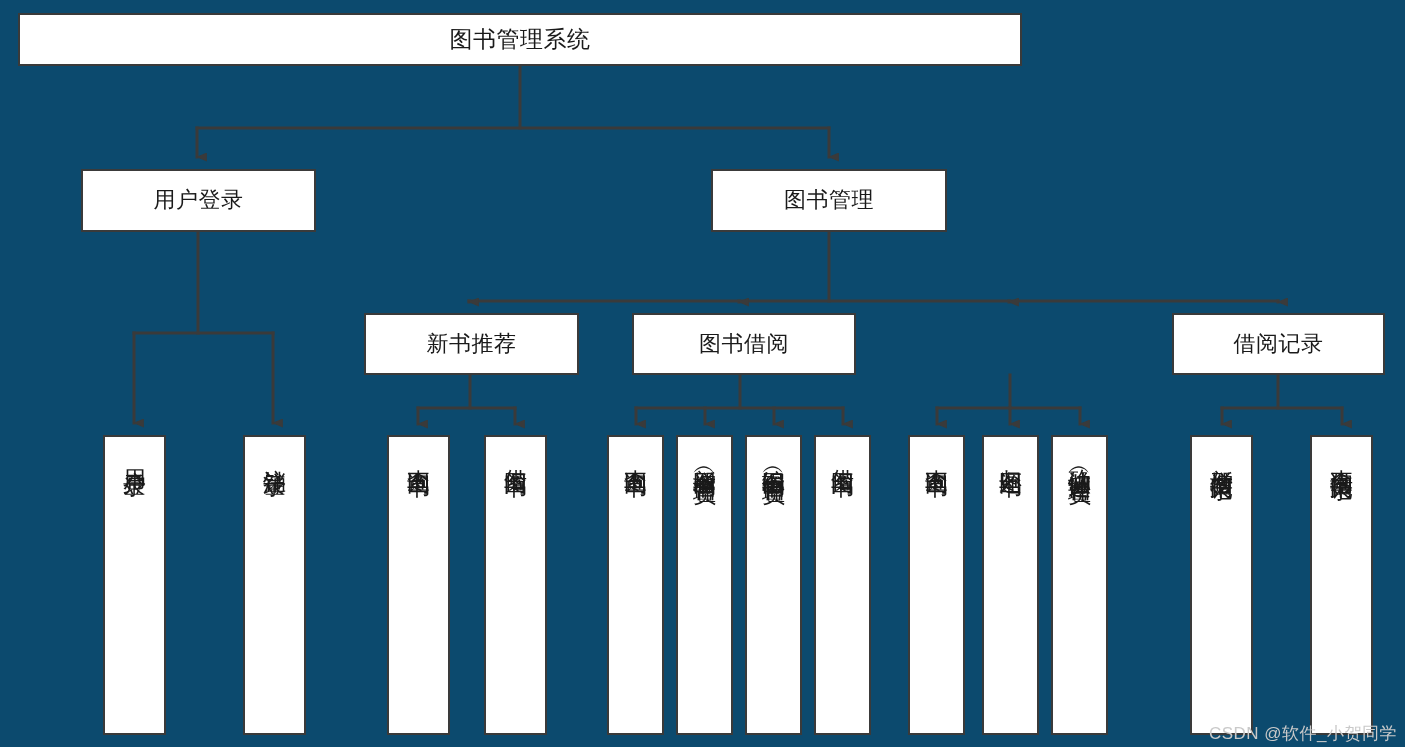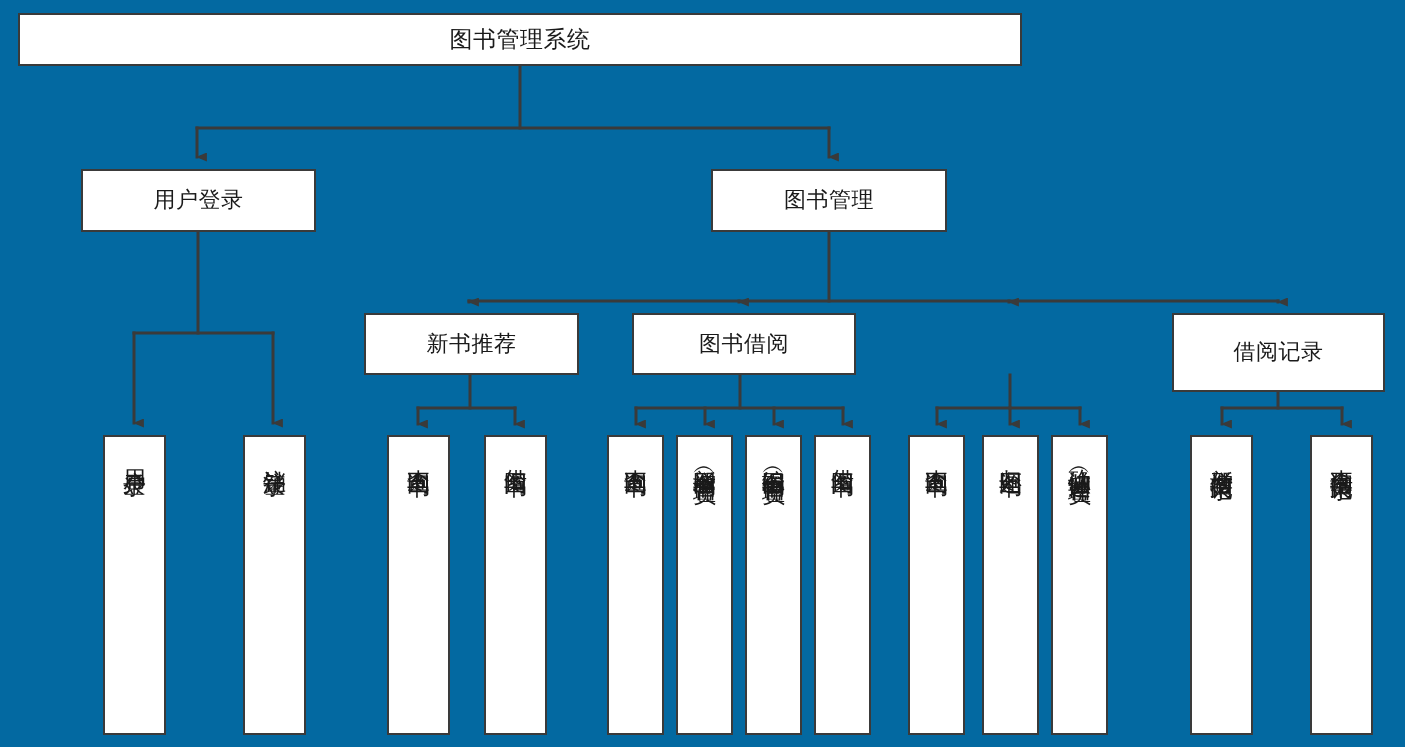--- a/index.html
+++ b/index.html
@@ -8,21 +8,21 @@
     padding: 0;
     background: #ffffff;
   }
   body {
     font-family: "Liberation Sans", "DejaVu Sans", sans-serif;
   }
   #diagram-root {
     position: relative;
     width: 1405px;
     height: 747px;
-    background: #0369a1;
+    background: #0c4a6e;
     overflow: hidden;
   }
   #edge-layer {
     position: absolute;
     left: 0;
     top: 0;
     width: 1405px;
     height: 747px;
     pointer-events: none;
   }
@@ -139,21 +139,21 @@
   <div class="node node-h" style="left:711px; top:169px; width:236px; height:63px;">
     <span class="node-label">图书管理</span>
   </div>
 
   <div class="node node-h" style="left:364px; top:313px; width:215px; height:62px;">
     <span class="node-label">新书推荐</span>
   </div>
   <div class="node node-h" style="left:632px; top:313px; width:224px; height:62px;">
     <span class="node-label">图书借阅</span>
   </div>
-  <div class="node node-h" style="left:1172px; top:313px; width:213px; height:79px;">
+  <div class="node node-h" style="left:1172px; top:313px; width:213px; height:62px;">
     <span class="node-label">借阅记录</span>
   </div>
 
   <div class="node node-v" style="left:103px; top:435px; width:63px; height:300px;">
     <span class="node-label">用户登录</span>
   </div>
   <div class="node node-v" style="left:243px; top:435px; width:63px; height:300px;">
     <span class="node-label">注销登录</span>
   </div>
 
@@ -187,14 +187,15 @@
     <span class="node-label">确认归还（管理员）</span>
   </div>
 
   <div class="node node-v" style="left:1190px; top:435px; width:63px; height:300px;">
     <span class="node-label">新增借阅记录</span>
   </div>
   <div class="node node-v" style="left:1310px; top:435px; width:63px; height:300px;">
     <span class="node-label">查询借阅记录</span>
   </div>
 
+  <div id="watermark">CSDN @软件_小贺同学</div>
 
 </div>
 
 </body></html>

